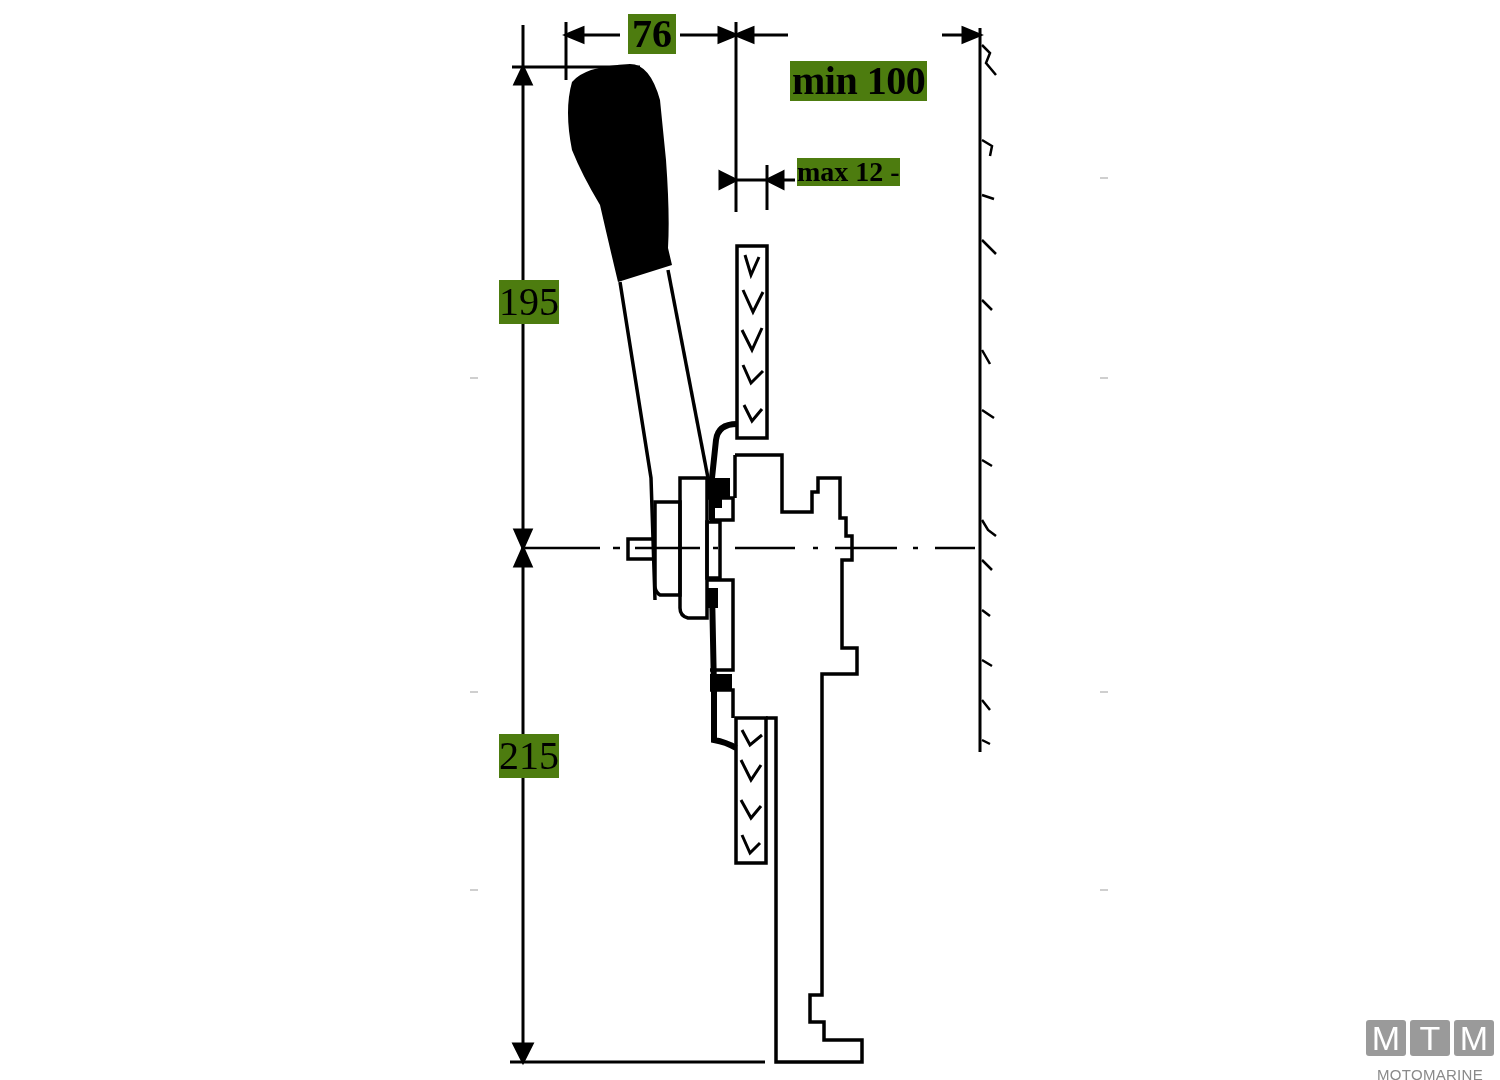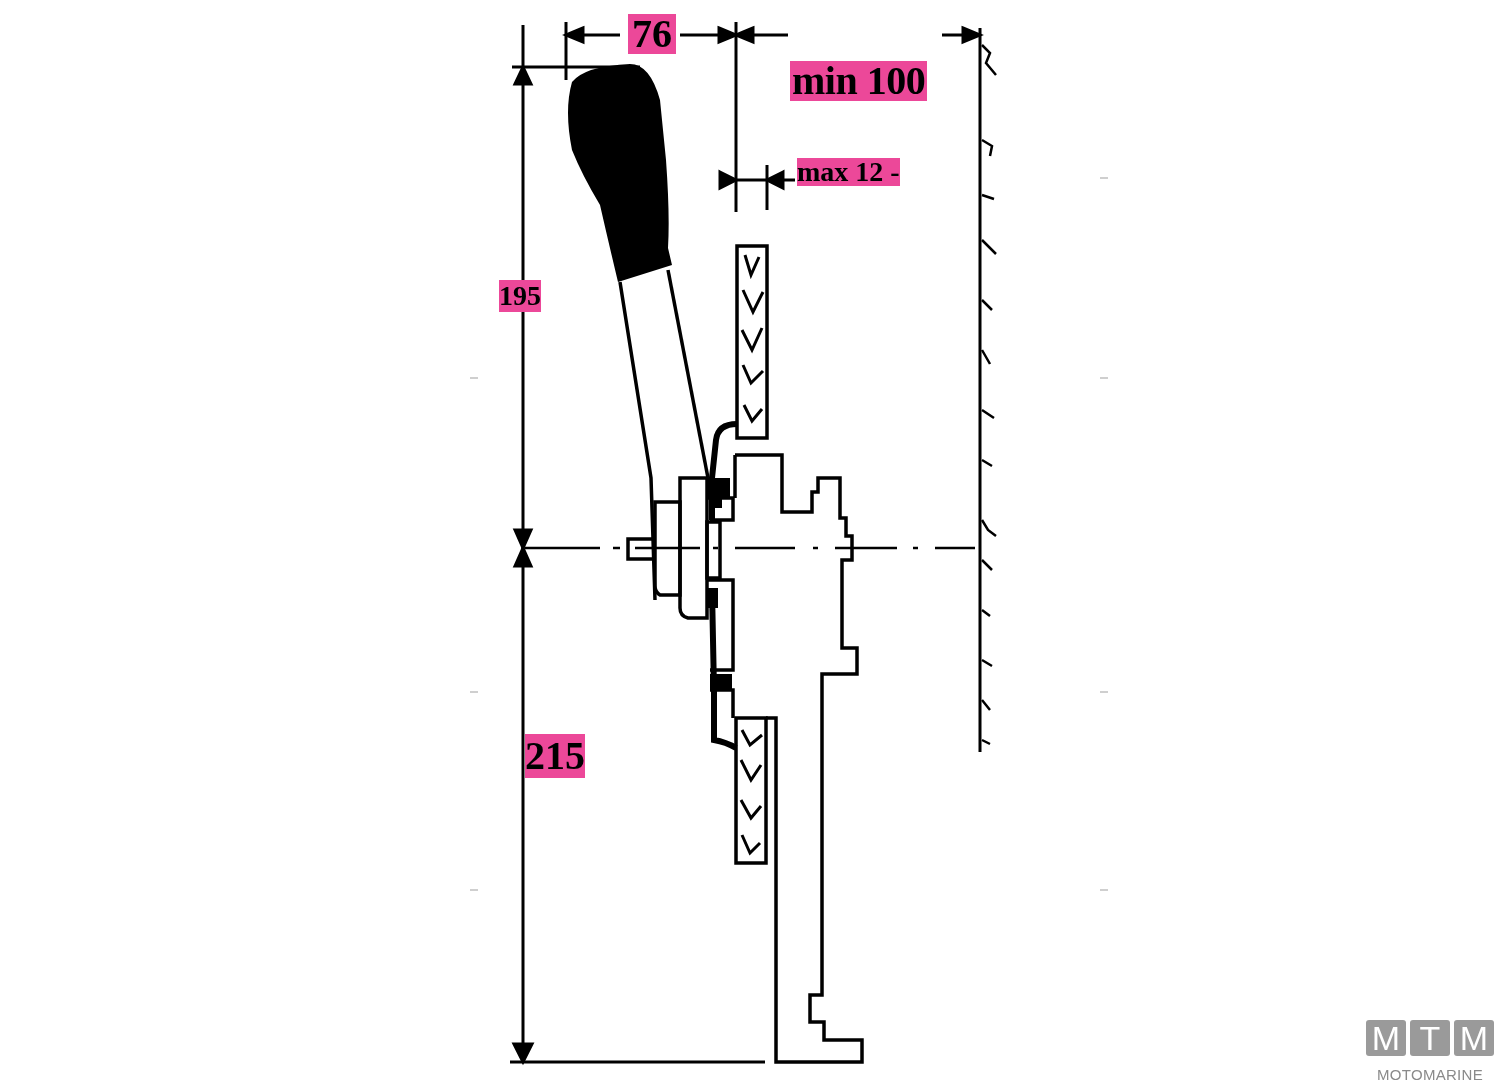--- a/index.html
+++ b/index.html
@@ -2,29 +2,29 @@
 <html><head>
 <meta charset="utf-8">
 <style>
   html, body { margin: 0; padding: 0; background: #ffffff; }
   body { width: 1500px; height: 1080px; position: relative; overflow: hidden; }
   #drawing { position: absolute; left: 0; top: 0; width: 1500px; height: 1080px; }
   .dim-text {
     position: absolute;
     font-family: "Liberation Serif", "DejaVu Serif", serif;
     color: #000;
-    background: #ec4899;
+    background: #4d7c0f;
     line-height: 1;
     white-space: nowrap;
   }
   #lbl-76 { left: 628px; top: 14px; font-size: 40px; font-weight: bold; padding: 0 4px; }
   #lbl-min100 { left: 790px; top: 14px; font-size: 40px; font-weight: bold; letter-spacing: -0.5px; padding: 0 2px; margin-top: 47px; }
   #lbl-max12 { left: 797px; top: 158px; font-size: 28px; font-weight: bold; }
-  #lbl-195 { left: 499px; top: 280px; font-size: 28px; font-weight: bold; padding: 2px 0; }
-  #lbl-215 { left: 499px; top: 734px; font-size: 40px; font-weight: bold; padding: 2px 0; margin-left: 26px; }
+  #lbl-195 { left: 499px; top: 280px; font-size: 40px; font-weight: normal; padding: 2px 0; }
+  #lbl-215 { left: 499px; top: 734px; font-size: 40px; font-weight: normal; padding: 2px 0; }
 
   .logo {
     position: absolute; left: 1366px; top: 1020px; width: 128px; height: 56px;
   }
   .logo-boxes { display: flex; gap: 4px; }
   .logo-box {
     width: 40px; height: 36px; background: #9a9a9a; border-radius: 3px;
     display: flex; align-items: center; justify-content: center;
     font-family: "Liberation Sans", "DejaVu Sans", sans-serif;
     font-size: 34px; color: #ffffff; font-weight: normal; line-height: 1;

